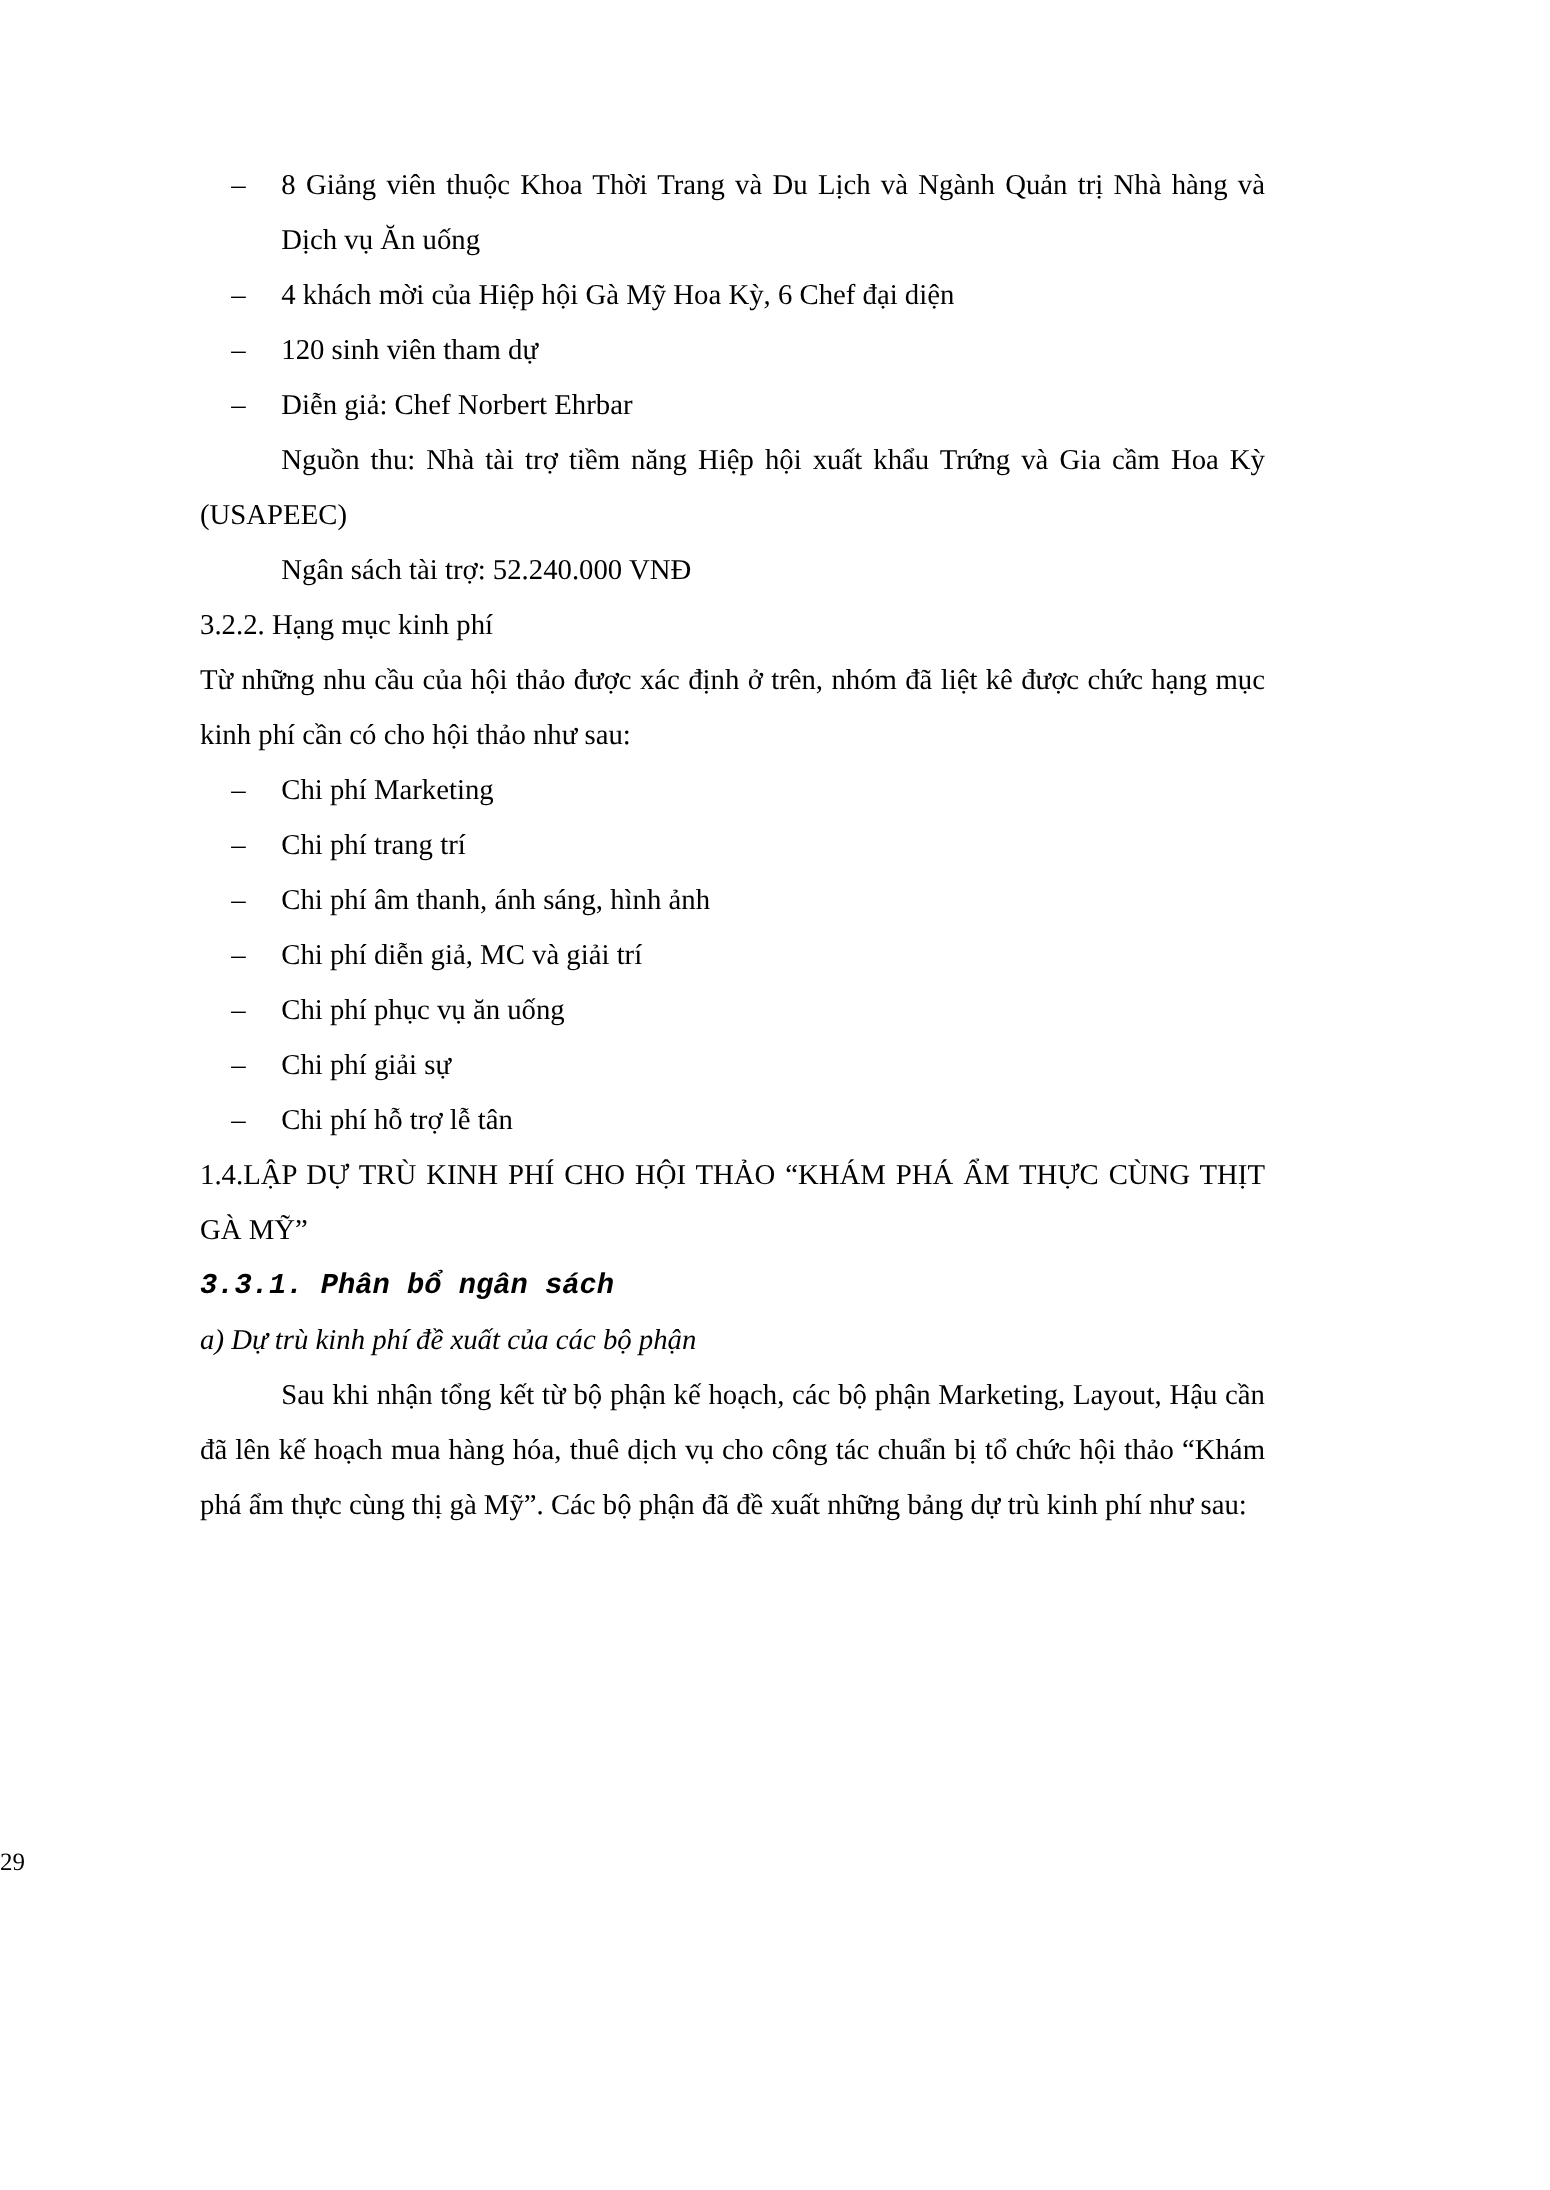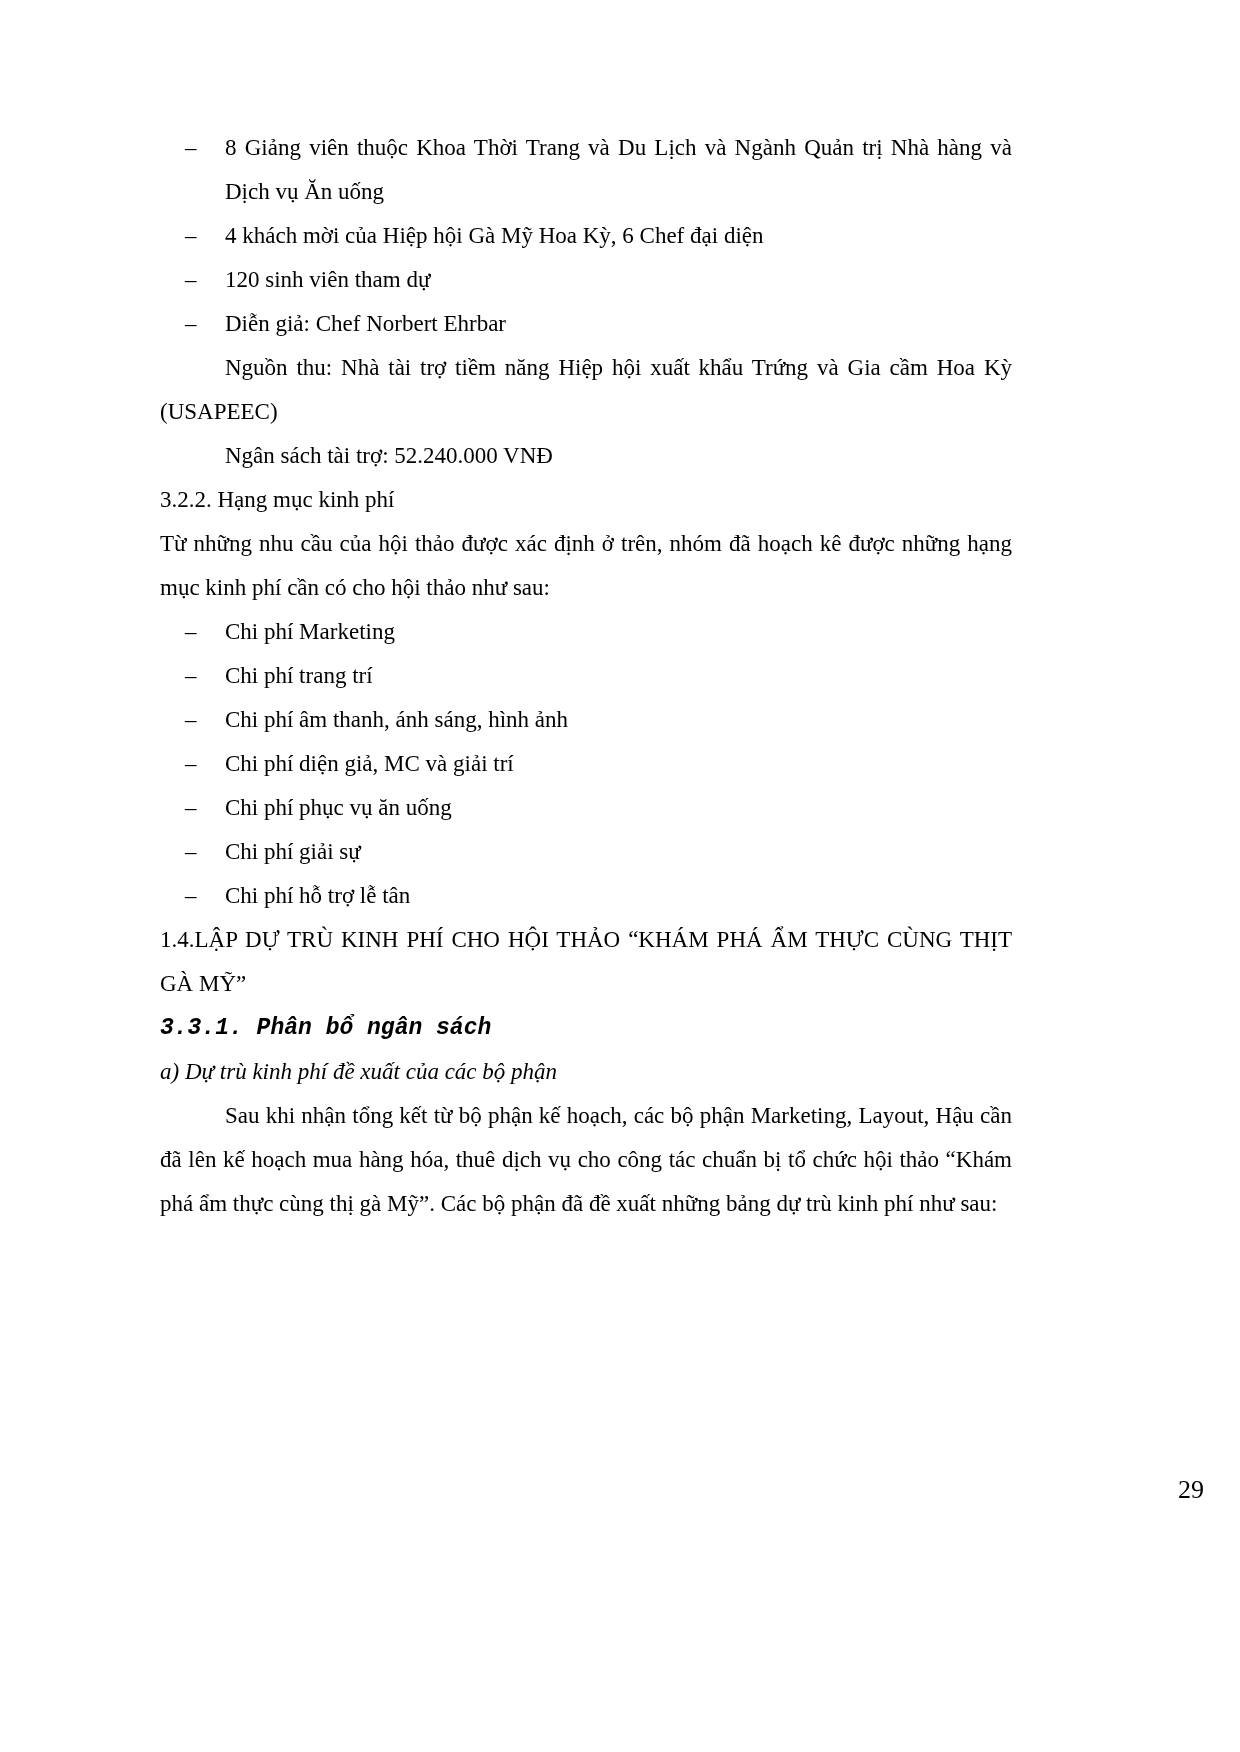--- a/index.html
+++ b/index.html
@@ -50,22 +50,22 @@
     font-family: Liberation Mono, monospace;
   }
   .italic {
     font-style: italic;
   }
   .page-number {
     position: absolute;
     top: 1468px;
     left: 0;
     width: 1204px;
-    text-align: right;
-    font-size: 26px;
+    text-align: left;
+    font-size: 20px;
     line-height: 44px;
   }
 </style>
 </head>
 <body>
 
 <div class="page">
   <div class="content">
 
     <div class="li">
@@ -82,37 +82,37 @@
     </div>
     <div class="li">
       <span class="dash">–</span>
       <span>Diễn giả: Chef Norbert Ehrbar</span>
     </div>
 
     <p class="indent">Nguồn thu: Nhà tài trợ tiềm năng Hiệp hội xuất khẩu Trứng và Gia cầm Hoa Kỳ (USAPEEC)</p>
     <p class="indent">Ngân sách tài trợ: 52.240.000 VNĐ</p>
 
     <p class="bold">3.2.2. Hạng mục kinh phí</p>
-    <p>Từ những nhu cầu của hội thảo được xác định ở trên, nhóm đã hoạch kê được những hạng mục kinh phí cần có cho hội thảo như sau:</p>
+    <p>Từ những nhu cầu của hội thảo được xác định ở trên, nhóm đã liệt kê được chức hạng mục kinh phí cần có cho hội thảo như sau:</p>
 
     <div class="li">
       <span class="dash">–</span>
       <span>Chi phí Marketing</span>
     </div>
     <div class="li">
       <span class="dash">–</span>
       <span>Chi phí trang trí</span>
     </div>
     <div class="li">
       <span class="dash">–</span>
       <span>Chi phí âm thanh, ánh sáng, hình ảnh</span>
     </div>
     <div class="li">
       <span class="dash">–</span>
-      <span>Chi phí diện giả, MC và giải trí</span>
+      <span>Chi phí diễn giả, MC và giải trí</span>
     </div>
     <div class="li">
       <span class="dash">–</span>
       <span>Chi phí phục vụ ăn uống</span>
     </div>
     <div class="li">
       <span class="dash">–</span>
       <span>Chi phí giải sự</span>
     </div>
     <div class="li">

